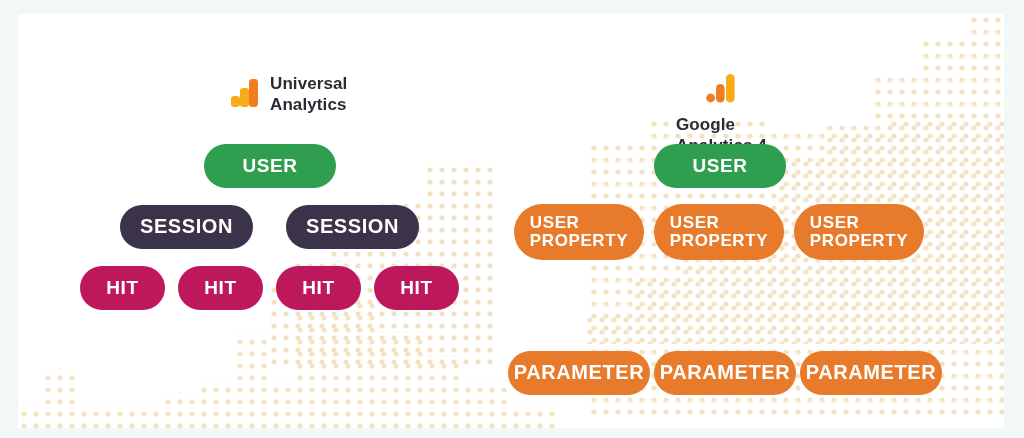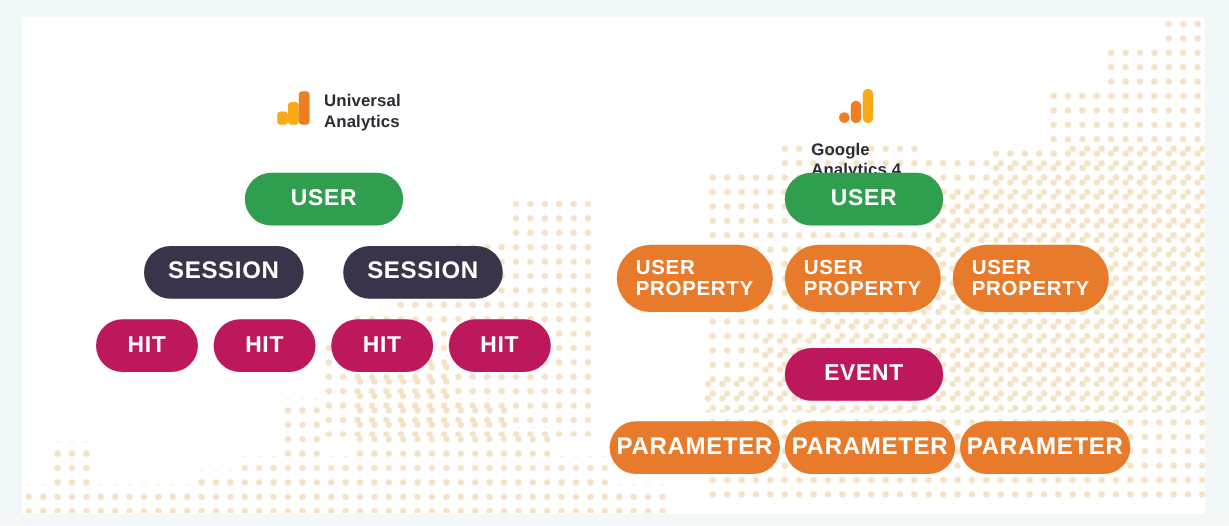--- a/index.html
+++ b/index.html
@@ -44,21 +44,21 @@
     position: absolute;
     display: flex;
     align-items: center;
     gap: 7px;
   }
   .logo-mark {
     display: block;
   }
   .logo-text {
     font-family: "Liberation Sans", sans-serif;
-    font-size: 14px;
+    font-size: 17px;
     font-weight: 700;
     color: #2b2b33;
     line-height: 1.22;
     letter-spacing: 0.1px;
     white-space: pre-line;
   }
 
   
   .pill {
     position: absolute;
@@ -212,20 +212,19 @@
 
     <div class="pill green one-line" style="left:636px; top:130px; width:132px; height:44px;">USER</div>
 
     <div class="pill orange two-line" style="left:496px; top:190px; width:130px; height:56px;">USER
 PROPERTY</div>
     <div class="pill orange two-line" style="left:636px; top:190px; width:130px; height:56px;">USER
 PROPERTY</div>
     <div class="pill orange two-line" style="left:776px; top:190px; width:130px; height:56px;">USER
 PROPERTY</div>
 
-    <div class="pill teal one-line" style="left:636px; top:276px; width:132px; height:44px;">EVENT</div>
 
     <div class="pill orange small" style="left:490px; top:337px; width:142px; height:44px;">PARAMETER</div>
     <div class="pill orange small" style="left:636px; top:337px; width:142px; height:44px;">PARAMETER</div>
     <div class="pill orange small" style="left:782px; top:337px; width:142px; height:44px;">PARAMETER</div>
 
   </div>
 </div>
 
 </body></html>

